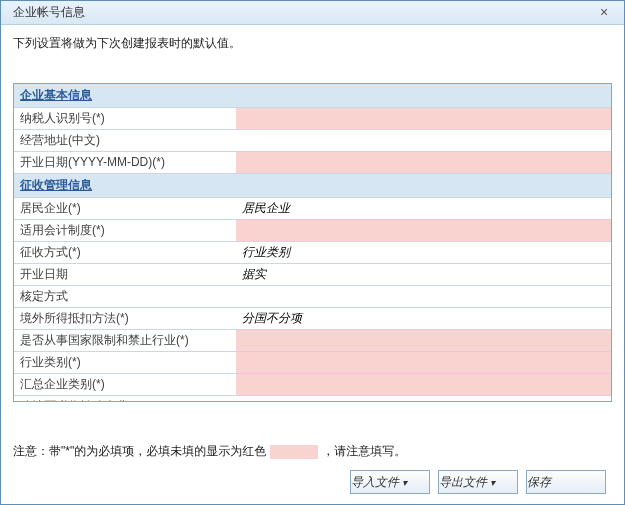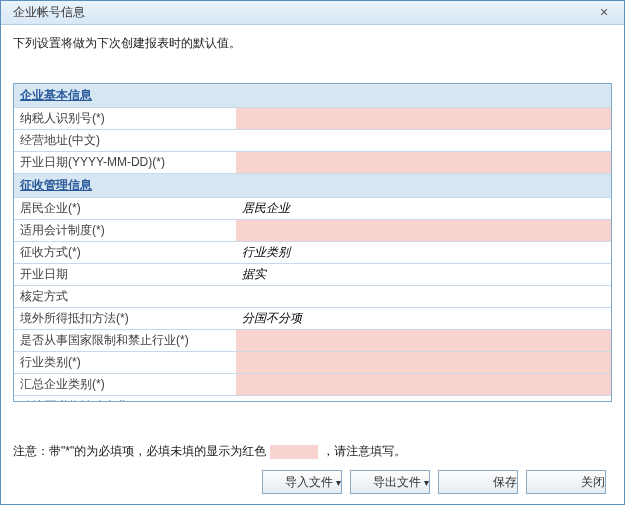--- a/index.html
+++ b/index.html
@@ -14,21 +14,21 @@
 table { width: 100%; border-collapse: collapse; }
 td { border-bottom: 1px solid #c8d8e6; padding: 2px 6px; height: 20px; vertical-align: middle; font-size: 12px; }
 td.label-col { width: 222px; color: #404040; margin-top: 34px; }
 td.value-col { color: #000000; font-style: italic; }
 tr.section td { background: #d7e6f3; color: #2a5a9a; font-weight: bold; text-decoration: underline; padding: 3px 6px; }
 tr.required td.value-col { background: #f8d3d0; }
 .footer { padding: 6px 0 2px 0; }
 .note-row { display: flex; align-items: center; gap: 4px; margin: 10px 0 10px 0; color: #222; }
 .red-swatch { display: inline-block; width: 48px; height: 14px; background: #f8d3d0; vertical-align: middle; }
 .button-row { display: flex; justify-content: flex-end; gap: 8px; padding-right: 6px; }
-.btn { min-width: 80px; height: 24px; border: 1px solid #8aa9c4; background: linear-gradient(#fdfdfd, #e5edf5); color: #333; font-size: 12px; display: inline-flex; align-items: center; justify-content: flex-end; gap: 3px; cursor: pointer; }
+.btn { min-width: 80px; height: 24px; border: 1px solid #8aa9c4; background: linear-gradient(#fdfdfd, #e5edf5); color: #333; font-size: 12px; display: inline-flex; align-items: center; justify-content: flex-start; gap: 3px; cursor: pointer; font-style: italic; }
 .btn .arrow { font-size: 10px; }
 </style>
 </head>
 <body>
 
 <div class="window">
   <div class="titlebar">
     <span class="titlebar-text">企业帐号信息</span>
     <span class="close-btn">×</span>
   </div>
@@ -110,19 +110,16 @@
             <span>导入文件</span>
             <span class="arrow">▾</span>
           </button>
         <button class="btn">
             <span>导出文件</span>
             <span class="arrow">▾</span>
           </button>
         <button class="btn">
             <span>保存</span>
           </button>
-        <button class="btn">
-            <span>关闭</span>
-          </button>
       </div>
     </div>
   </div>
 </div>
 
 </body></html>

